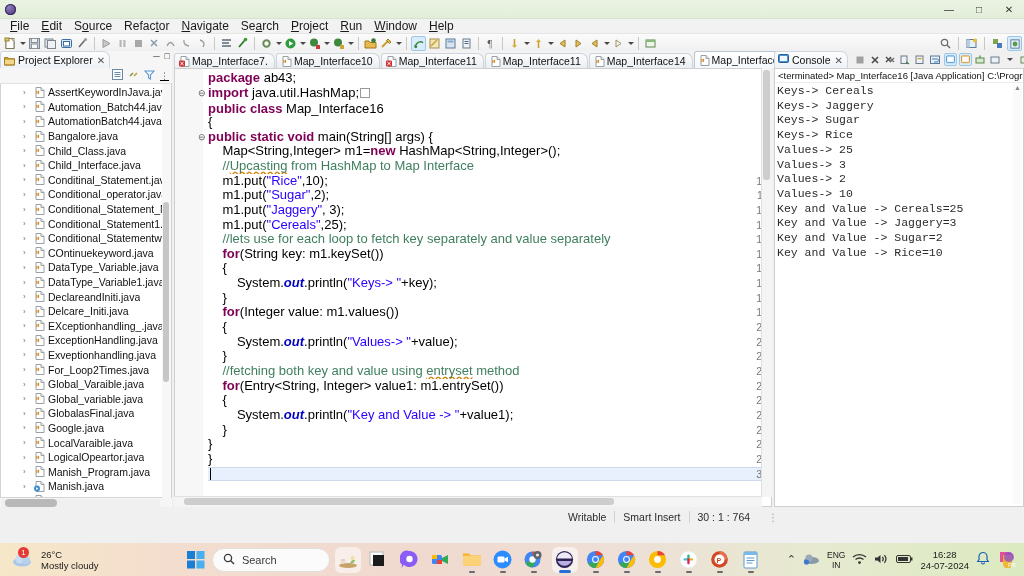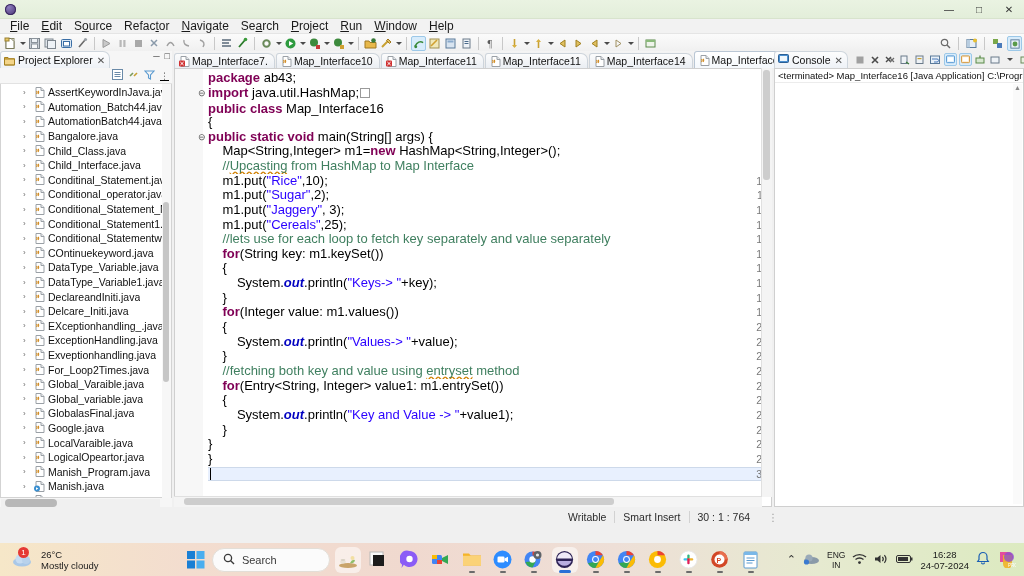--- a/index.html
+++ b/index.html
@@ -1008,20 +1008,32 @@
           <span class="cs-ti">
             <svg width="10" height="10" viewBox="0 0 10 10">
                 <rect x="1" y="2" width="8" height="6" fill="#e8f0e0" stroke="#6a8a5a"></rect>
               </svg>
           </span>
 
         </div>
       </div>
       <div class="cs-body">
         <div class="cs-head">&lt;terminated&gt; Map_Interface16 [Java Application] C:\Program Files\Ja</div>
+        <div class="cs-out" id="cs-out">Keys-&gt; Cereals
+Keys-&gt; Jaggery
+Keys-&gt; Sugar
+Keys-&gt; Rice
+Values-&gt; 25
+Values-&gt; 3
+Values-&gt; 2
+Values-&gt; 10
+Key and Value -&gt; Cereals=25
+Key and Value -&gt; Jaggery=3
+Key and Value -&gt; Sugar=2
+Key and Value -&gt; Rice=10</div>
         <div class="cs-vscroll">
           <span class="up">▲</span>
         </div>
       </div>
     </div>
 
     <div class="statusbar">
       <div class="st-left"></div>
       <span class="st-cell first">Writable</span>
       <span class="st-cell">Smart Insert</span>

